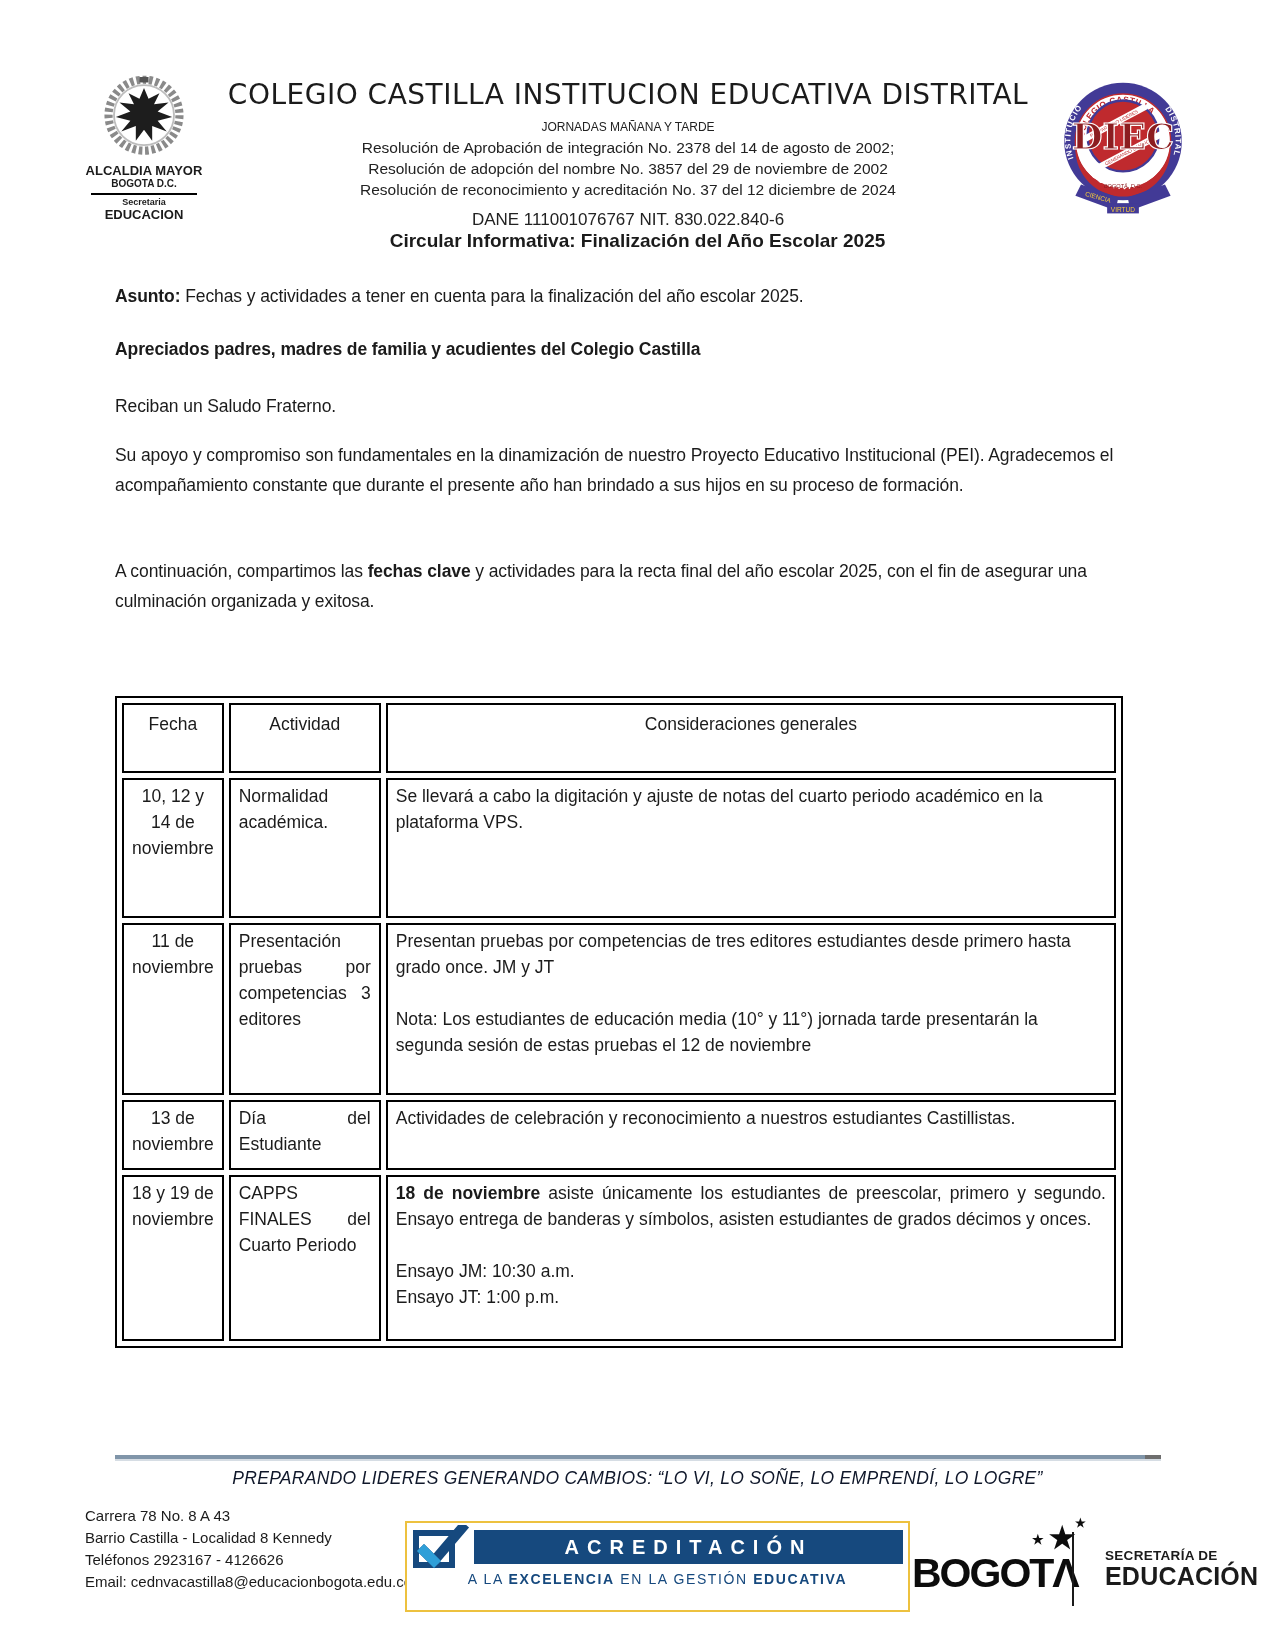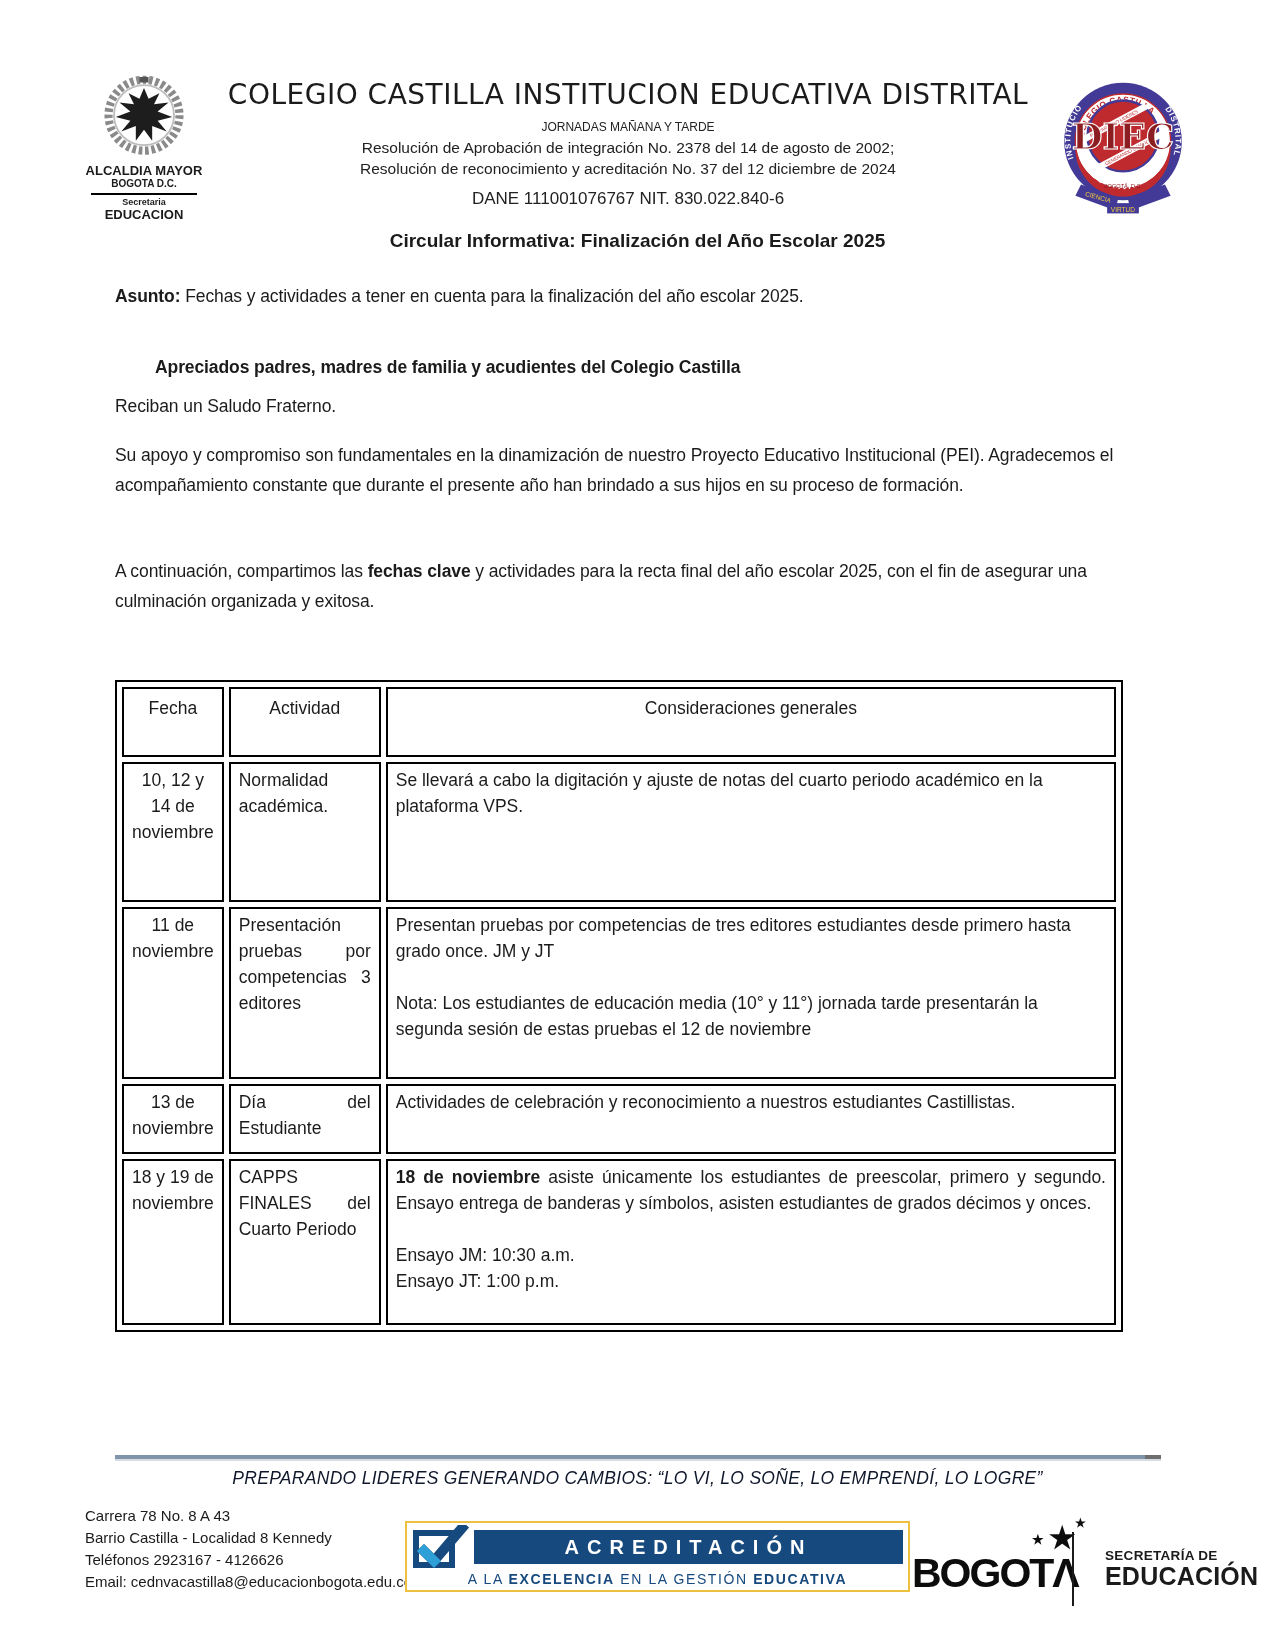--- a/index.html
+++ b/index.html
@@ -18,27 +18,27 @@
   .school-name { font-family:"DejaVu Sans", sans-serif; font-size:28px; font-weight:500; white-space:nowrap; letter-spacing:0.5px; }
   .jornadas { font-size:12px; margin-top:9px; color:#222; }
   .resol { font-size:15.5px; line-height:21px; color:#222; margin-top:3px; }
   .dane { font-size:17px; color:#222; margin-top:10px; }
   .crest { width:142px; flex:0 0 auto; }
 
   
   .doc-title { position:absolute; top:230px; left:0; width:100%; text-align:center; font-weight:bold; font-size:19px; }
   .para { position:absolute; left:115px; width:1048px; font-size:17.5px; line-height:30px; letter-spacing:-0.1px; }
   .p-asunto { top:281px; }
-  .p-greet  { top:352px; font-weight:bold;margin-left:40px; }
+  .p-greet  { top:334px; font-weight:bold; }
   .p-salute { top:391px; }
   .p-support{ top:440px; }
   .p-dates  { top:556px; }
 
   
-  .tblwrap { position:absolute; top:680px; left:115px; }
+  .tblwrap { position:absolute; top:696px; left:115px; }
   table.sched { border-collapse:separate; border-spacing:5px; border:2px solid #000; width:1008px; }
   table.sched td { border:2px solid #000; font-size:17.5px; line-height:26px; padding:3px 8px; vertical-align:top; }
   td.c-fecha { width:96px; text-align:center; padding:3px 3px; }
   td.c-activ { width:152px; text-align:justify; }
   td.c-consi { text-align:left; }
   tr.r-head td { height:70px; text-align:center; vertical-align:top; padding-top:6px; }
   tr.r1 td { height:140px; }
   tr.r2 td { height:172px; }
   tr.r3 td { height:70px; }
   tr.r4 td { height:166px; }
@@ -46,21 +46,21 @@
   .cell-gap { height:26px; }
   .just { text-align:justify; }
 
   
   .divider { position:absolute; top:1455px; left:115px; width:1046px; height:4px; background:#8095a9; }
   .divider .cap { position:absolute; right:0; top:0; width:16px; height:4px; background:#6e6e6e; }
   .divider .sh { position:absolute; left:0; top:4px; width:100%; height:2px; background:#d6dde4; }
   .motto { position:absolute; top:1468px; left:0; width:100%; text-align:center; font-style:italic; font-size:17.5px; letter-spacing:0.3px; color:#0f172a; }
   .addr { position:absolute; top:1505px; left:85px; font-size:15px; line-height:22px; }
 
-  .accred { position:absolute; top:1521px; left:405px; width:505px; height:71px; border:2.5px solid #edc13f; background:#fff; padding:3px 5px 2px 5px; }
+  .accred { position:absolute; top:1521px; left:405px; width:505px; height:91px; border:2.5px solid #edc13f; background:#fff; padding:3px 5px 2px 5px; }
   .accred-top { display:flex; align-items:center; height:42px; }
   .accred-banner { flex:1 1 auto; background:#16497e; color:#fff; height:34px; margin-left:4px;
                    display:flex; align-items:center; justify-content:center;
                    font-size:20px; font-weight:bold; letter-spacing:8px; }
   .accred-sub { text-align:center; font-size:14px; color:#16497e; letter-spacing:1.6px; margin-top:3px; white-space:nowrap; }
   .accred-sub b { letter-spacing:1.6px; }
 
   .bogota { position:absolute; top:1550px; left:912px; font-weight:bold; font-size:41px; letter-spacing:-2px; color:#0c0c0c; }
   .bogota .stars span { position:absolute; color:#0c0c0c; letter-spacing:0; }
   .bogota .s1 { top:-30px; right:2px; font-size:30px; }
@@ -91,20 +91,21 @@
       <div class="rule"></div>
       <div class="t3">Secretaria</div>
       <div class="t4">EDUCACION</div>
     </div>
 
     <div class="hdr-center">
       <div class="school-name">COLEGIO CASTILLA  INSTITUCION EDUCATIVA DISTRITAL</div>
       <div class="jornadas">JORNADAS MAÑANA Y TARDE</div>
       <div class="resol">
         <div>Resolución de Aprobación de integración No. 2378 del 14 de agosto de 2002;</div>
+        <div>Resolución de adopción del nombre No. 3857 del 29 de noviembre de 2002</div>
         <div>Resolución de reconocimiento y acreditación No. 37 del 12 diciembre de 2024</div>
       </div>
       <div class="dane">DANE 111001076767 NIT. 830.022.840-6</div>
     </div>
 
     <div class="crest">
       <svg width="140" height="150" viewBox="0 0 150 160">
         <defs>
           <path id="arcTop" d="M 33,72 A 42,42 0 0 1 117,72"></path>
           <path id="arcLeft" d="M 22,90 A 56,56 0 0 1 30,37"></path>

